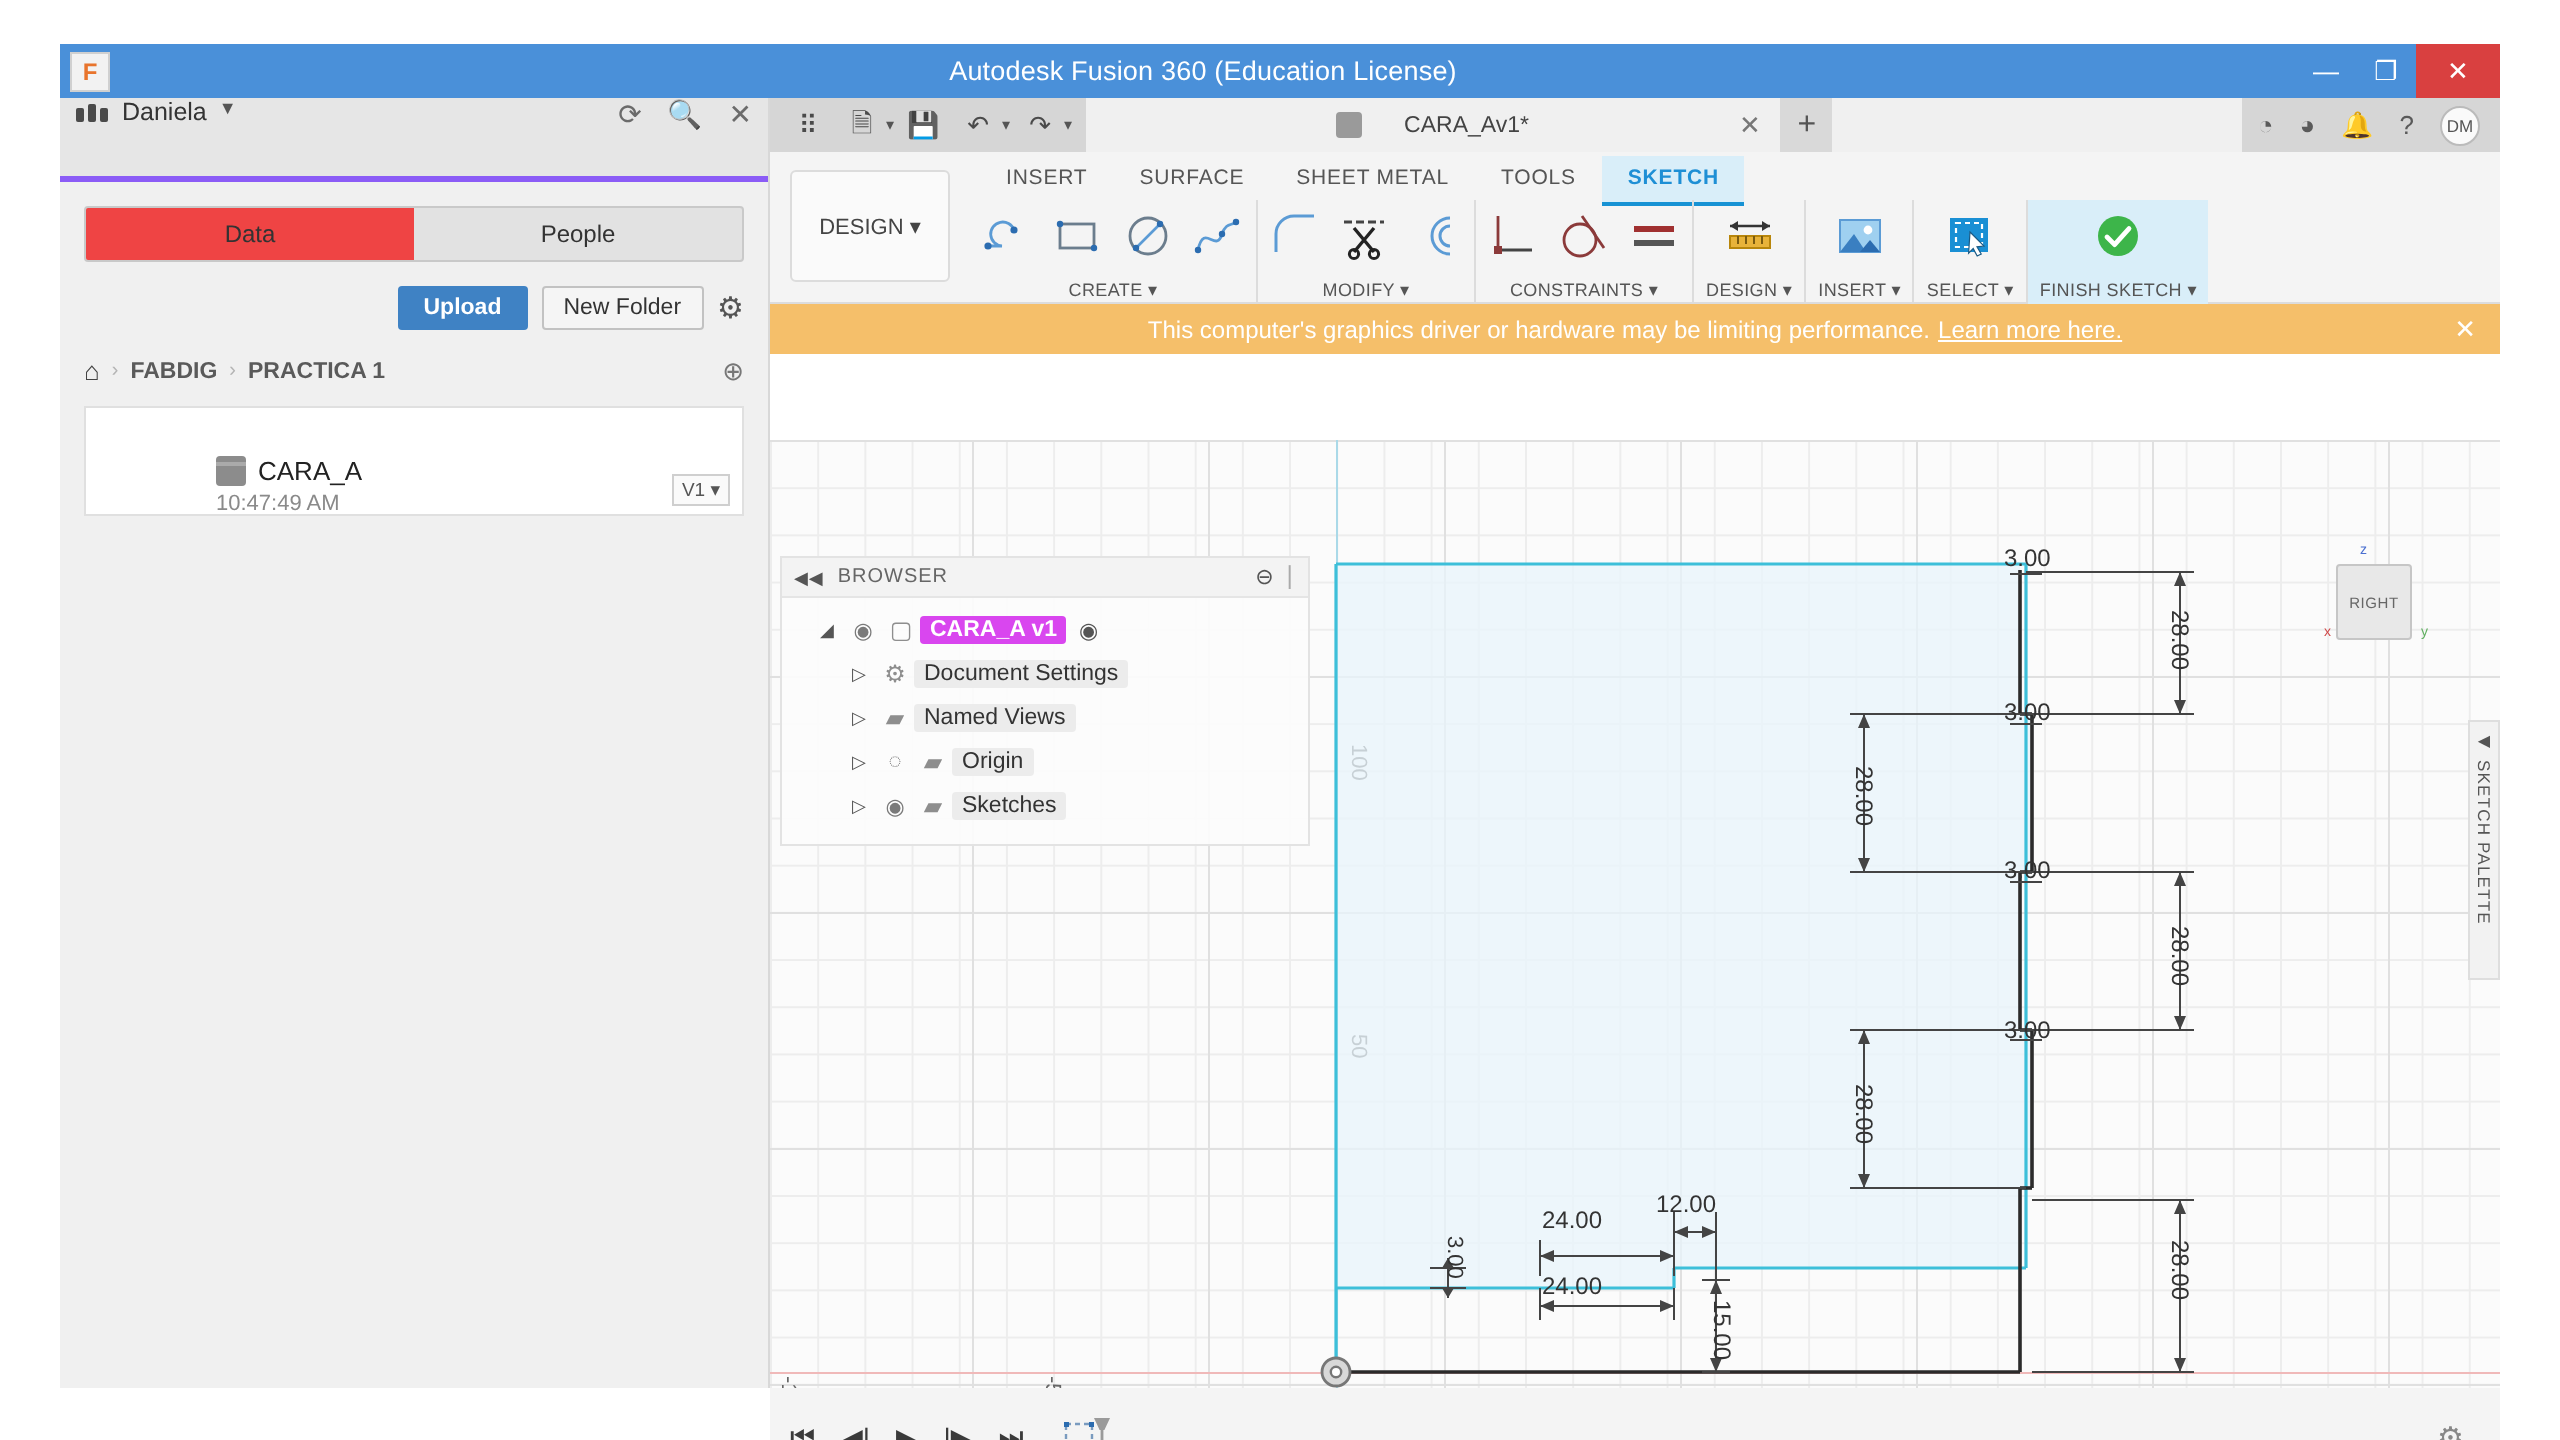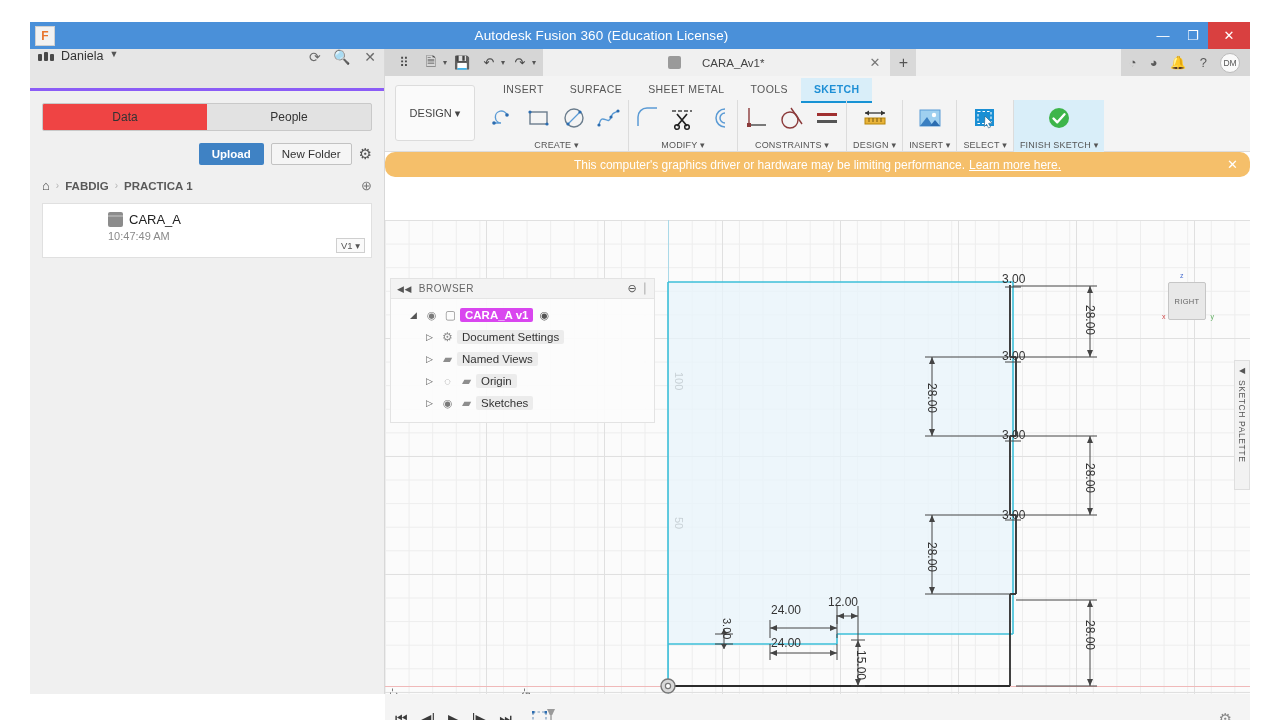--- a/index.html
+++ b/index.html
@@ -54,21 +54,21 @@
   .dp-gear { color:#555; font-size:15px; }
 
   .dp-crumb { display:flex; align-items:center; gap:6px; margin:13px 12px 0 12px;
     font-size:11.5px; }
   .crumb-home { color:#444; font-size:13px; }
   .crumb-sep { color:#b4b4b4; font-size:10px; }
   .crumb-txt { color:#5a5a5a; font-weight:bold; }
   .crumb-globe { margin-left:auto; color:#777; font-size:13px; }
 
   .dp-card { margin:10px 12px 0 12px; background:#fff; border:1px solid #e0e0e0;
-    height:55px; position:relative; padding:8px 10px; }
+    height:55px; position:relative; padding:24px 10px; }
   .card-row { display:flex; align-items:center; gap:6px; padding-left:55px; }
   .card-cube { width:15px; height:15px; background:#8c8c8c; border-radius:2px;
     position:relative; }
   .card-cube:after{ content:""; position:absolute; left:0; top:3px; width:15px;
     height:2px; background:#aaa; }
   .card-name { font-size:13px; color:#222; }
   .card-time { font-size:11px; color:#8a8a8a; padding-left:55px; margin-top:3px; }
   .card-ver { position:absolute; right:6px; bottom:4px; font-size:9.5px;
     border:1px solid #cfcfcf; padding:1px 4px; color:#555; background:#fafafa; }
 
@@ -115,21 +115,21 @@
     padding:0 6px; height:52px; justify-content:space-between; }
   .panel.sep { border-left:1px solid #dcdcdc; }
   .p-icons { display:flex; align-items:center; gap:9px; height:36px; }
   .p-lbl { font-size:9px; color:#555; letter-spacing:.2px; padding-bottom:2px; }
   .p-ico { width:26px; height:26px; }
   .finish-panel { background:#d9eef9; }
 
   
   .banner { position:absolute; left:0; top:103px; width:865px; height:25px;
     background:#f5bf6a; display:flex; align-items:center; justify-content:center;
-    color:#fff; font-size:12px;border-radius:10px; }
+    color:#fff; font-size:12px; }
   .banner a { color:#fff; text-decoration:underline; margin-left:4px; }
   .banner-x { position:absolute; right:12px; color:#fff; font-size:13px; }
 
   
   .canvas { position:absolute; left:0; top:132px; width:865px; height:517px;
     background:#fbfbfb; overflow:hidden;margin-top:39px; }
   .grid-minor { position:absolute; inset:0;
     background-image:
       linear-gradient(to right, #ededed 1px, transparent 1px),
       linear-gradient(to bottom, #ededed 1px, transparent 1px);

